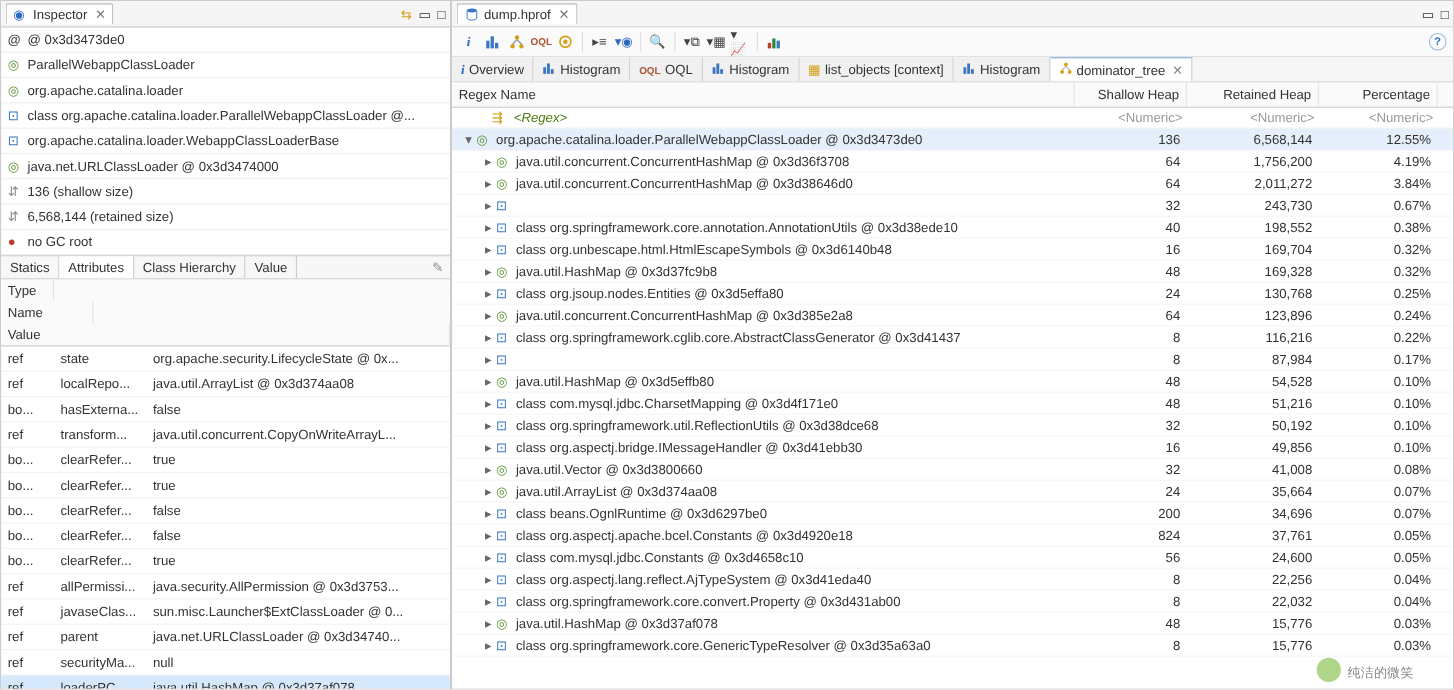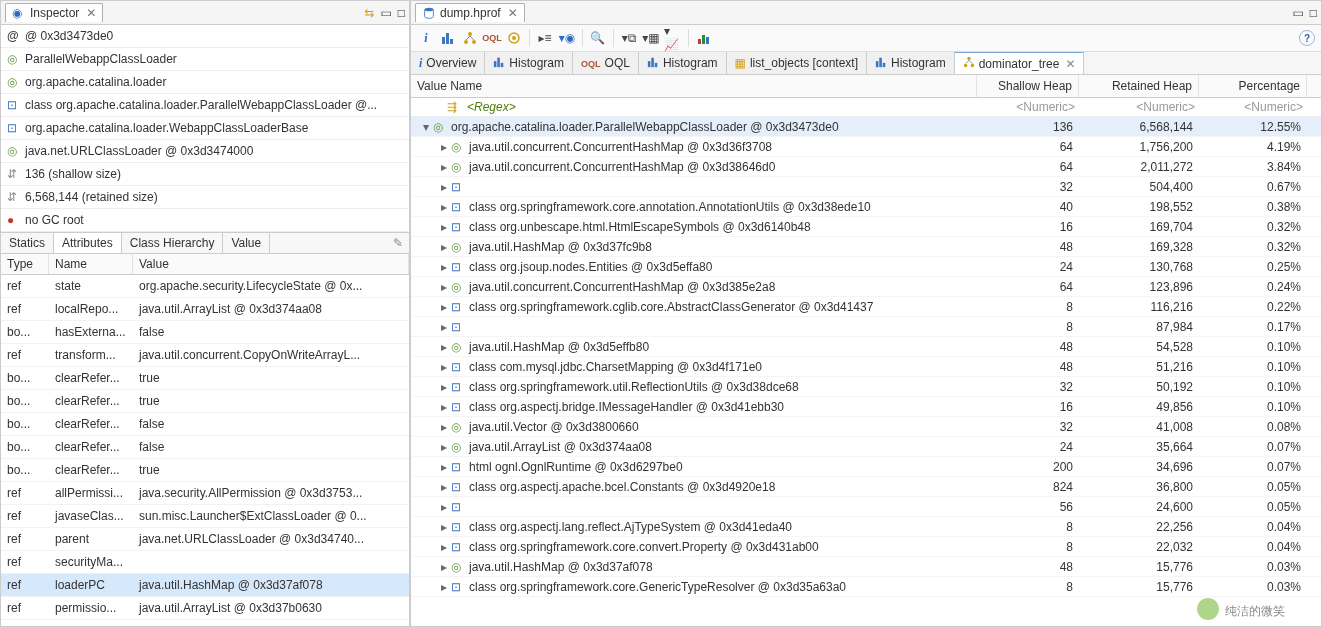--- a/index.html
+++ b/index.html
@@ -12,21 +12,21 @@
 .tab-item .cls { color:#777; margin-left:3px; cursor:pointer; }
 .tab-ctrls { margin-left:auto; display:flex; gap:6px; color:#888; }
 .tab-ctrls span { cursor:pointer; }
 .section { padding:4px 6px; border-bottom:1px solid #eee; display:flex; align-items:center; gap:4px; white-space:nowrap; overflow:hidden; text-overflow:ellipsis; }
 .section svg,.ico { width:14px; height:14px; flex:0 0 14px; }
 .attr-tabs { display:flex; border-top:1px solid #ccc; border-bottom:1px solid #ccc; background:#f7f7f7; }
 .attr-tab { padding:3px 8px; border-right:1px solid #ccc; cursor:pointer; }
 .attr-tab.active { background:#fff; font-weight:500; }
 .attr-tabs .pin { margin-left:auto; padding:3px 6px; color:#888; }
 .attr-table { flex:1; overflow:hidden; }
-.attr-head { display:flex; border-bottom:1px solid #ccc; background:#fafafa; }
+.attr-head { display:flex; border-bottom:1px solid #ccc; background:#fafafa;flex-direction:column; }
 .attr-head div { padding:3px 6px; border-right:1px solid #e3e3e3; }
 .attr-row { display:flex; border-bottom:1px solid #f2f2f2; padding:2px 0; }
 .attr-row div { padding:2px 6px; white-space:nowrap; overflow:hidden; text-overflow:ellipsis; }
 .attr-row.sel { background:#d6e8fb; }
 .c-type{width:48px;} .c-name{width:84px;} .c-val{flex:1;}
 .toolbar { display:flex; align-items:center; gap:6px; padding:4px 6px; border-bottom:1px solid #ddd; background:#fafafa; }
 .toolbar .group { display:flex; gap:4px; padding-right:6px; border-right:1px solid #dcdcdc; }
 .tool-btn { width:18px; height:18px; display:flex; align-items:center; justify-content:center; cursor:pointer; color:#444; }
 .tool-btn svg{width:14px;height:14px;}
 .toolbar .help { margin-left:auto; color:#2a6bc1; font-weight:bold; cursor:pointer; width:16px;height:16px;border:1px solid #9cb7dc;border-radius:50%;display:flex;align-items:center;justify-content:center;font-size:10px;}
@@ -181,20 +181,21 @@
           <div class="c-val">sun.misc.Launcher$ExtClassLoader @ 0...</div>
         </div>
         <div class="attr-row">
           <div class="c-type">ref</div>
           <div class="c-name">parent</div>
           <div class="c-val">java.net.URLClassLoader @ 0x3d34740...</div>
         </div>
         <div class="attr-row">
           <div class="c-type">ref</div>
           <div class="c-name">securityMa...</div>
+          <div class="c-val">null</div>
         </div>
         <div class="attr-row sel">
           <div class="c-type">ref</div>
           <div class="c-name">loaderPC</div>
           <div class="c-val">java.util.HashMap @ 0x3d37af078</div>
         </div>
         <div class="attr-row">
           <div class="c-type">ref</div>
           <div class="c-name">permissio...</div>
           <div class="c-val">java.util.ArrayList @ 0x3d37b0630</div>
@@ -312,21 +313,21 @@
             <circle cx="7" cy="3" r="2" fill="#d4a017"></circle>
             <circle cx="3" cy="11" r="2" fill="#d4a017"></circle>
             <circle cx="11" cy="11" r="2" fill="#d4a017"></circle>
             <path d="M7 5L3 9M7 5l4 4" stroke="#888"></path>
           </svg></span>
         <span>dominator_tree</span>
         <span class="cls">✕</span>
       </div>
     </div>
   <div class="tree-head">
-    <div class="th-name">Value Name</div>
+    <div class="th-name">Regex Name</div>
     <div class="th-sh">Shallow Heap</div>
     <div class="th-rh">Retained Heap</div>
     <div class="th-pc">Percentage</div>
   </div>
   <div class="regex-row">
     <span class="filter-ico">⇶</span>
     <span class="hint">&lt;Regex&gt;</span>
     <span class="fill"></span>
     <span class="num">&lt;Numeric&gt;</span>
     <span class="num2">&lt;Numeric&gt;</span>
@@ -366,21 +367,21 @@
         <span class="n-rh">2,011,272</span>
         <span class="n-pc">3.84%</span>
       </div>
       <div class="node-row">
         <span class="indent" style="width:26px"></span>
         <span class="tw">▸</span>
         <span class="txt">
           <span class="ico ico-cfile">⊡</span>
         </span>
         <span class="n-sh">32</span>
-        <span class="n-rh">504,400</span>
+        <span class="n-rh">243,730</span>
         <span class="n-pc">0.67%</span>
       </div>
       <div class="node-row">
         <span class="indent" style="width:26px"></span>
         <span class="tw">▸</span>
         <span class="txt">
           <span class="ico ico-cfile">⊡</span>
           <span>class org.springframework.core.annotation.AnnotationUtils @ 0x3d38ede10</span>
         </span>
         <span class="n-sh">40</span>
@@ -516,42 +517,43 @@
         </span>
         <span class="n-sh">24</span>
         <span class="n-rh">35,664</span>
         <span class="n-pc">0.07%</span>
       </div>
       <div class="node-row">
         <span class="indent" style="width:26px"></span>
         <span class="tw">▸</span>
         <span class="txt">
           <span class="ico ico-cfile">⊡</span>
-          <span>html ognl.OgnlRuntime @ 0x3d6297be0</span>
+          <span>class beans.OgnlRuntime @ 0x3d6297be0</span>
         </span>
         <span class="n-sh">200</span>
         <span class="n-rh">34,696</span>
         <span class="n-pc">0.07%</span>
       </div>
       <div class="node-row">
         <span class="indent" style="width:26px"></span>
         <span class="tw">▸</span>
         <span class="txt">
           <span class="ico ico-cfile">⊡</span>
           <span>class org.aspectj.apache.bcel.Constants @ 0x3d4920e18</span>
         </span>
         <span class="n-sh">824</span>
-        <span class="n-rh">36,800</span>
+        <span class="n-rh">37,761</span>
         <span class="n-pc">0.05%</span>
       </div>
       <div class="node-row">
         <span class="indent" style="width:26px"></span>
         <span class="tw">▸</span>
         <span class="txt">
           <span class="ico ico-cfile">⊡</span>
+          <span>class com.mysql.jdbc.Constants @ 0x3d4658c10</span>
         </span>
         <span class="n-sh">56</span>
         <span class="n-rh">24,600</span>
         <span class="n-pc">0.05%</span>
       </div>
       <div class="node-row">
         <span class="indent" style="width:26px"></span>
         <span class="tw">▸</span>
         <span class="txt">
           <span class="ico ico-cfile">⊡</span>

